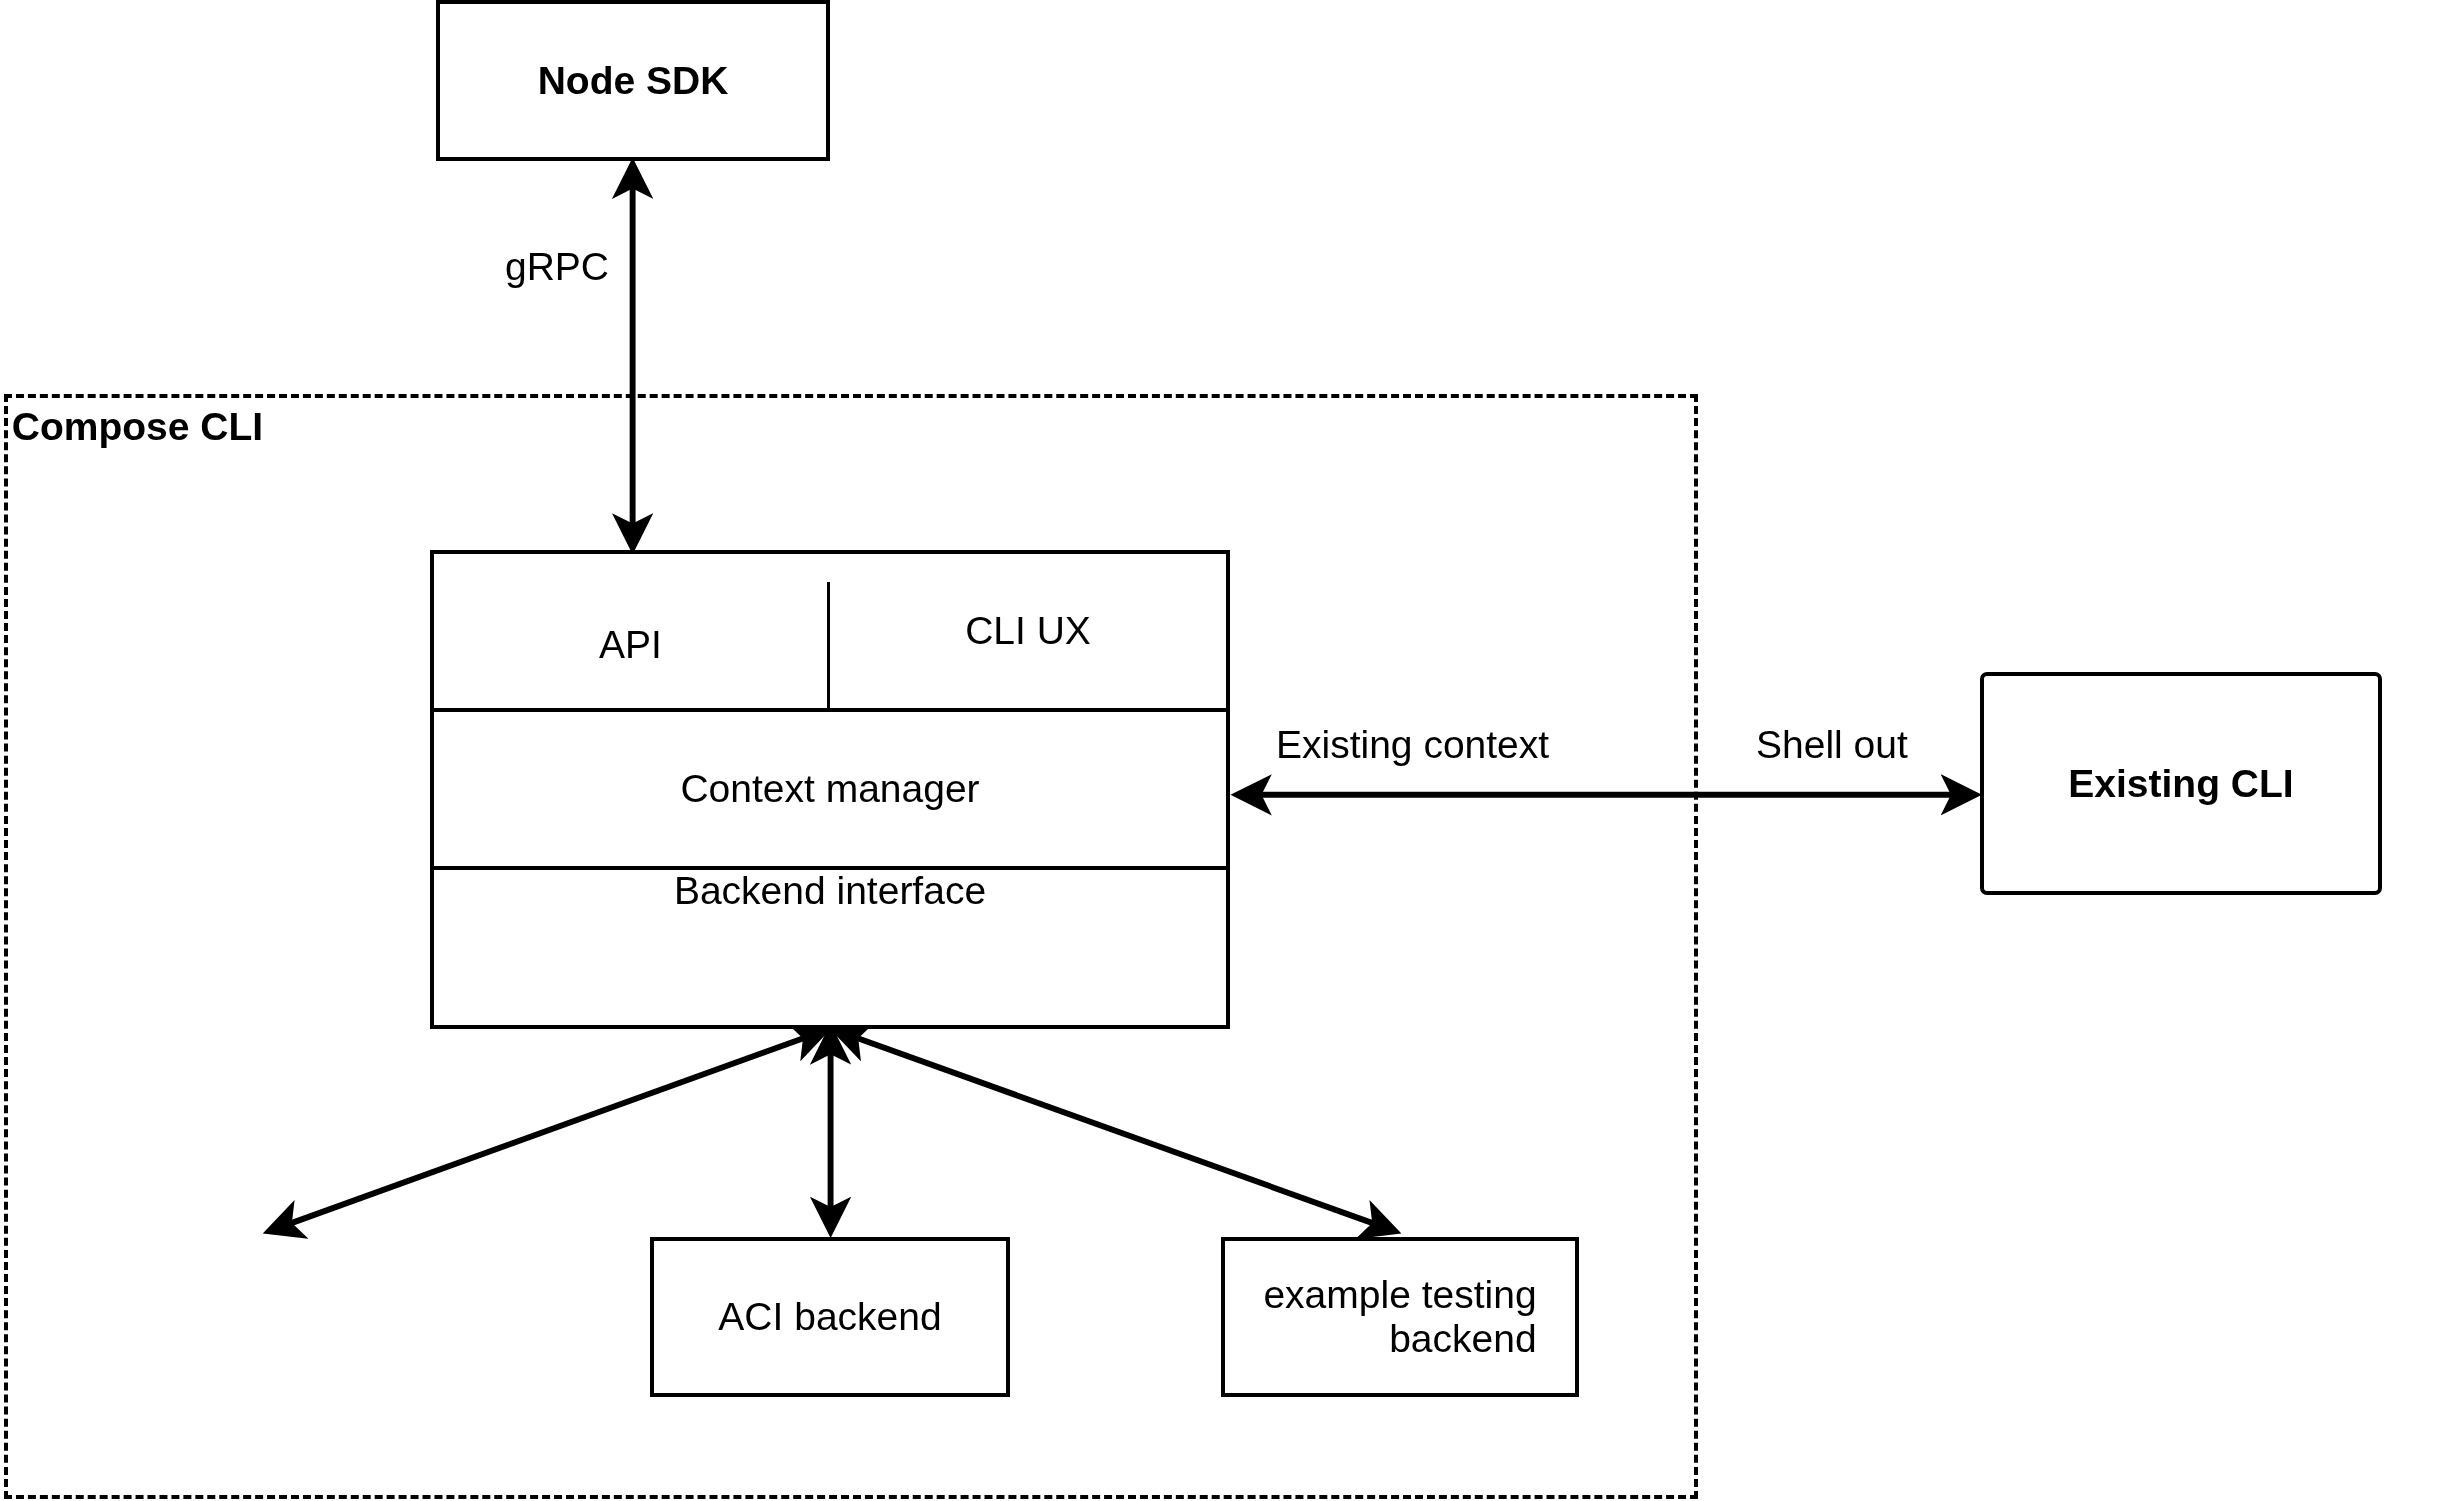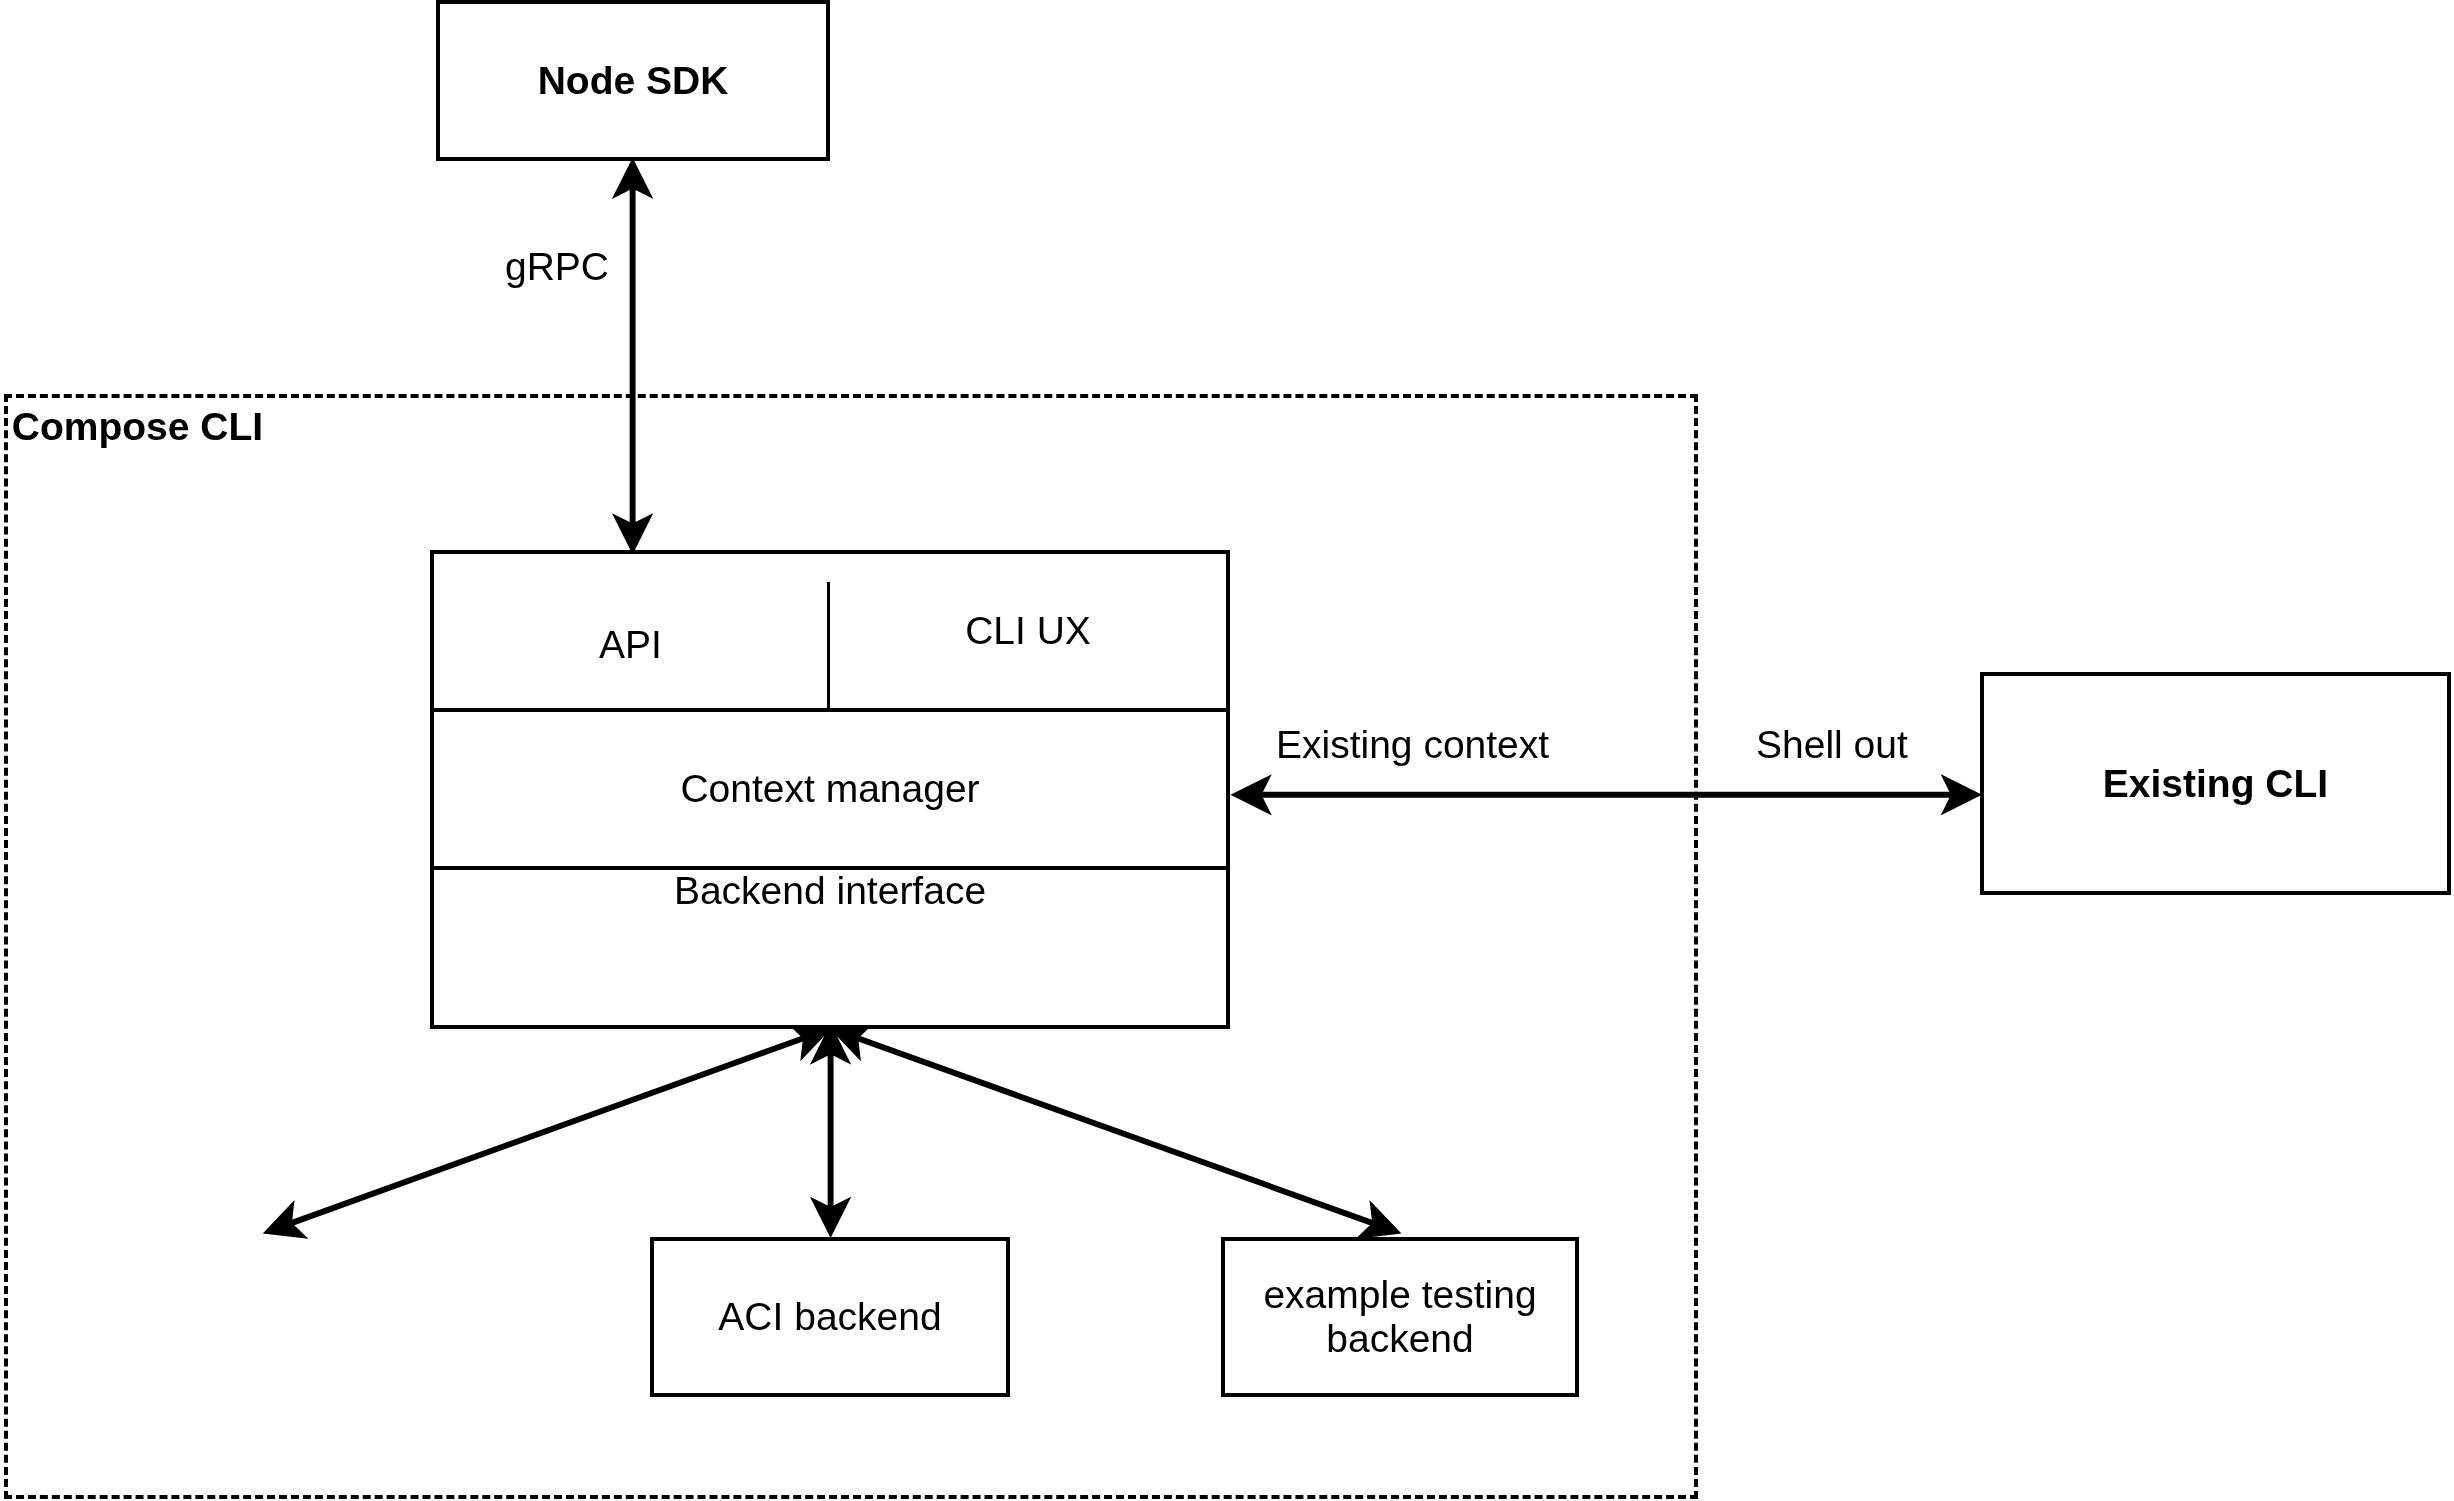--- a/index.html
+++ b/index.html
@@ -25,21 +25,21 @@
     height: 1501px;
   }
   .node-box {
     position: absolute;
     box-sizing: border-box;
     border: 4.9px solid #000000;
     background: #ffffff;
     display: flex;
     align-items: center;
     justify-content: center;
-    text-align: center;
+    text-align: right;
   }
   .node-label {
     font-size: 39px;
     line-height: 1.12;
     color: #000000;
     white-space: pre-line;
     padding: 0 9.9px;
   }
   .node-label.bold {
     font-weight: bold;
@@ -119,22 +119,23 @@
     margin-top: 28px;
   }
   .stack-text {
     font-size: 39px;
     color: #000000;
   }
   
   #existing-cli-box {
     left: 1980px;
     top: 672px;
-    width: 471px;
+    width: 402px;
     height: 223px;
+    border-radius: 7px;
   }
   
   #ecs-backend-box {
     left: 74px;
     top: 1237px;
     width: 367px;
     height: 160px;
   }
   #aci-backend-box {
     left: 650px;

